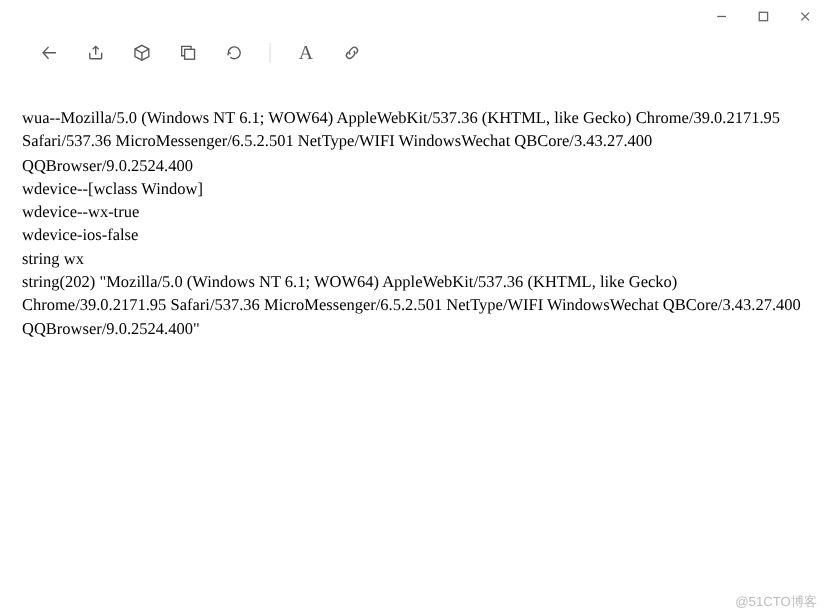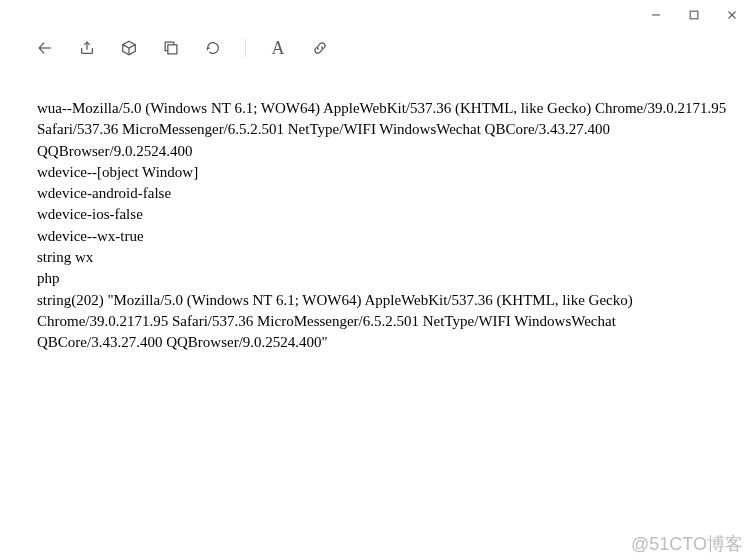--- a/index.html
+++ b/index.html
@@ -71,32 +71,32 @@
       font-family: "Times New Roman", serif;
       font-size: 18px;
       color: #5a5a5a;
     }
     .toolbar .divider {
       width: 1px;
       height: 18px;
       background: #ddd;
     }
     .content {
-      padding: 24px 20px 0 37px;
+      padding: 24px 20px 0 20px;
       line-height: 1.42;
       word-wrap: break-word;
     }
     .content .line {
       display: block;
     }
     .watermark {
       position: absolute;
       bottom: 4px;
       right: 8px;
-      font-size: 18px;
+      font-size: 12px;
       color: #bdbdbd;
       font-family: Arial, sans-serif;
     }
   </style>
 </head>
 <body>
 
 <div class="window-controls">
   <div class="wc">
     <svg viewBox="0 0 10 10">
@@ -156,22 +156,20 @@
   <div class="tb">
     <svg viewBox="0 0 20 20">
         <path d="M8.2 11.8 a3.2 3.2 0 0 1 0 -4.5 l2.2 -2.2 a3.2 3.2 0 0 1 4.5 4.5 l-1.1 1.1"></path>
         <path d="M11.8 8.2 a3.2 3.2 0 0 1 0 4.5 l-2.2 2.2 a3.2 3.2 0 0 1 -4.5 -4.5 l1.1 -1.1"></path>
       </svg>
   </div>
 </div>
 
 <div class="content">
   <span class="line">wua--Mozilla/5.0 (Windows NT 6.1; WOW64) AppleWebKit/537.36 (KHTML, like Gecko) Chrome/39.0.2171.95 Safari/537.36 MicroMessenger/6.5.2.501 NetType/WIFI WindowsWechat QBCore/3.43.27.400 QQBrowser/9.0.2524.400</span>
-  <span class="line">wdevice--[object Window]</span>
-  <span class="line">wdevice-android-false</span>
+  <span class="line">wdevice--[wclass Window]</span>
+  <span class="line">wdevice--wx-true</span>
   <span class="line">wdevice-ios-false</span>
-  <span class="line">wdevice--wx-true</span>
   <span class="line">string wx</span>
-  <span class="line">php</span>
   <span class="line">string(202) "Mozilla/5.0 (Windows NT 6.1; WOW64) AppleWebKit/537.36 (KHTML, like Gecko) Chrome/39.0.2171.95 Safari/537.36 MicroMessenger/6.5.2.501 NetType/WIFI WindowsWechat QBCore/3.43.27.400 QQBrowser/9.0.2524.400"</span>
 </div>
 
 <div class="watermark">@51CTO博客</div>
 
 </body></html>

